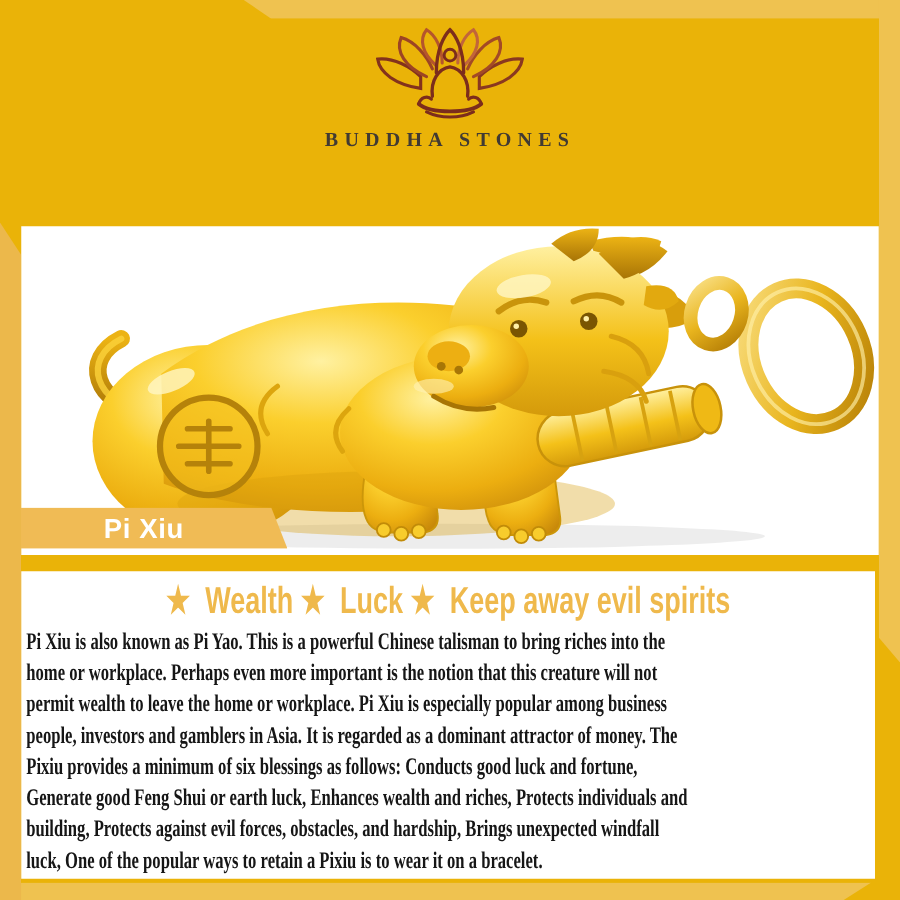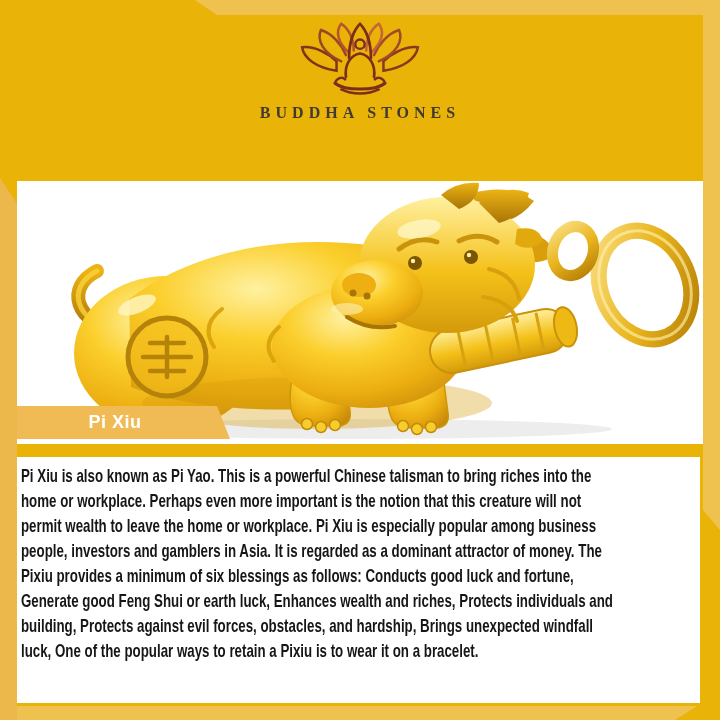--- a/index.html
+++ b/index.html
@@ -33,31 +33,31 @@
     display:inline-block;transform:scaleX(.78);transform-origin:center;}
   
   .photo{
     position:absolute;left:17px;top:181px;width:686px;height:263px;
     background:#FFFFFF;z-index:1;overflow:hidden;}
   
   .label-ribbon{
     position:absolute;left:0;top:406px;width:230px;height:33px;background:#F0BB55;
     clip-path:polygon(0 0,217px 0,100% 100%,0 100%);
     display:flex;align-items:center;justify-content:center;z-index:4;}
-  .label-ribbon .txt{color:#fff;font-weight:bold;font-size:18px;letter-spacing:.5px;}
+  .label-ribbon .txt{color:#fff;font-weight:bold;font-size:22px;letter-spacing:.5px;}
   
   .card{
     position:absolute;left:17px;top:457px;width:683px;height:246px;
     background:#FFFFFF;z-index:2;overflow:hidden;padding-top:6px;box-sizing:border-box;}
   .benefits{
     height:38px;text-align:center;}
   .benefits .txt{
     display:inline-block;font-size:30px;font-weight:bold;color:#EFB94C;
     white-space:pre;transform:scaleX(.72);transform-origin:center;line-height:36px;}
-  .desc{padding-left:4px;}
+  .desc{padding-left:4px;font-family:Liberation Serif, serif;}
   .desc div{
     font-size:19px;font-weight:bold;color:#161616;line-height:25px;height:25px;
     white-space:nowrap;transform:scaleX(.70);transform-origin:0 50%;}
 </style>
 </head>
 <body>
 
 <div class="stage">
 
   <div class="accent top-bar"></div>
@@ -185,20 +185,23 @@
       <ellipse cx="402" cy="48" rx="22" ry="9" transform="rotate(-10 402 48)" fill="#FFF6C4" opacity=".8"></ellipse>
       <ellipse cx="330" cy="128" rx="16" ry="6" fill="#FFF2B5" opacity=".6"></ellipse>
     </svg>
   </div>
 
   <div class="label-ribbon">
     <span class="txt">Pi Xiu</span>
   </div>
 
   <div class="card">
+    <div class="benefits">
+      <span class="txt">★  Wealth ★  Luck ★  Keep away evil spirits</span>
+    </div>
     <div class="desc">
         <div>Pi Xiu is also known as Pi Yao. This is a powerful Chinese talisman to bring riches into the</div>
         <div>home or workplace. Perhaps even more important is the notion that this creature will not</div>
         <div>permit wealth to leave the home or workplace. Pi Xiu is especially popular among business</div>
         <div>people, investors and gamblers in Asia. It is regarded as a dominant attractor of money. The</div>
         <div>Pixiu provides a minimum of six blessings as follows: Conducts good luck and fortune,</div>
         <div>Generate good Feng Shui or earth luck, Enhances wealth and riches, Protects individuals and</div>
         <div>building, Protects against evil forces, obstacles, and hardship, Brings unexpected windfall</div>
         <div>luck, One of the popular ways to retain a Pixiu is to wear it on a bracelet.</div>
       </div>

